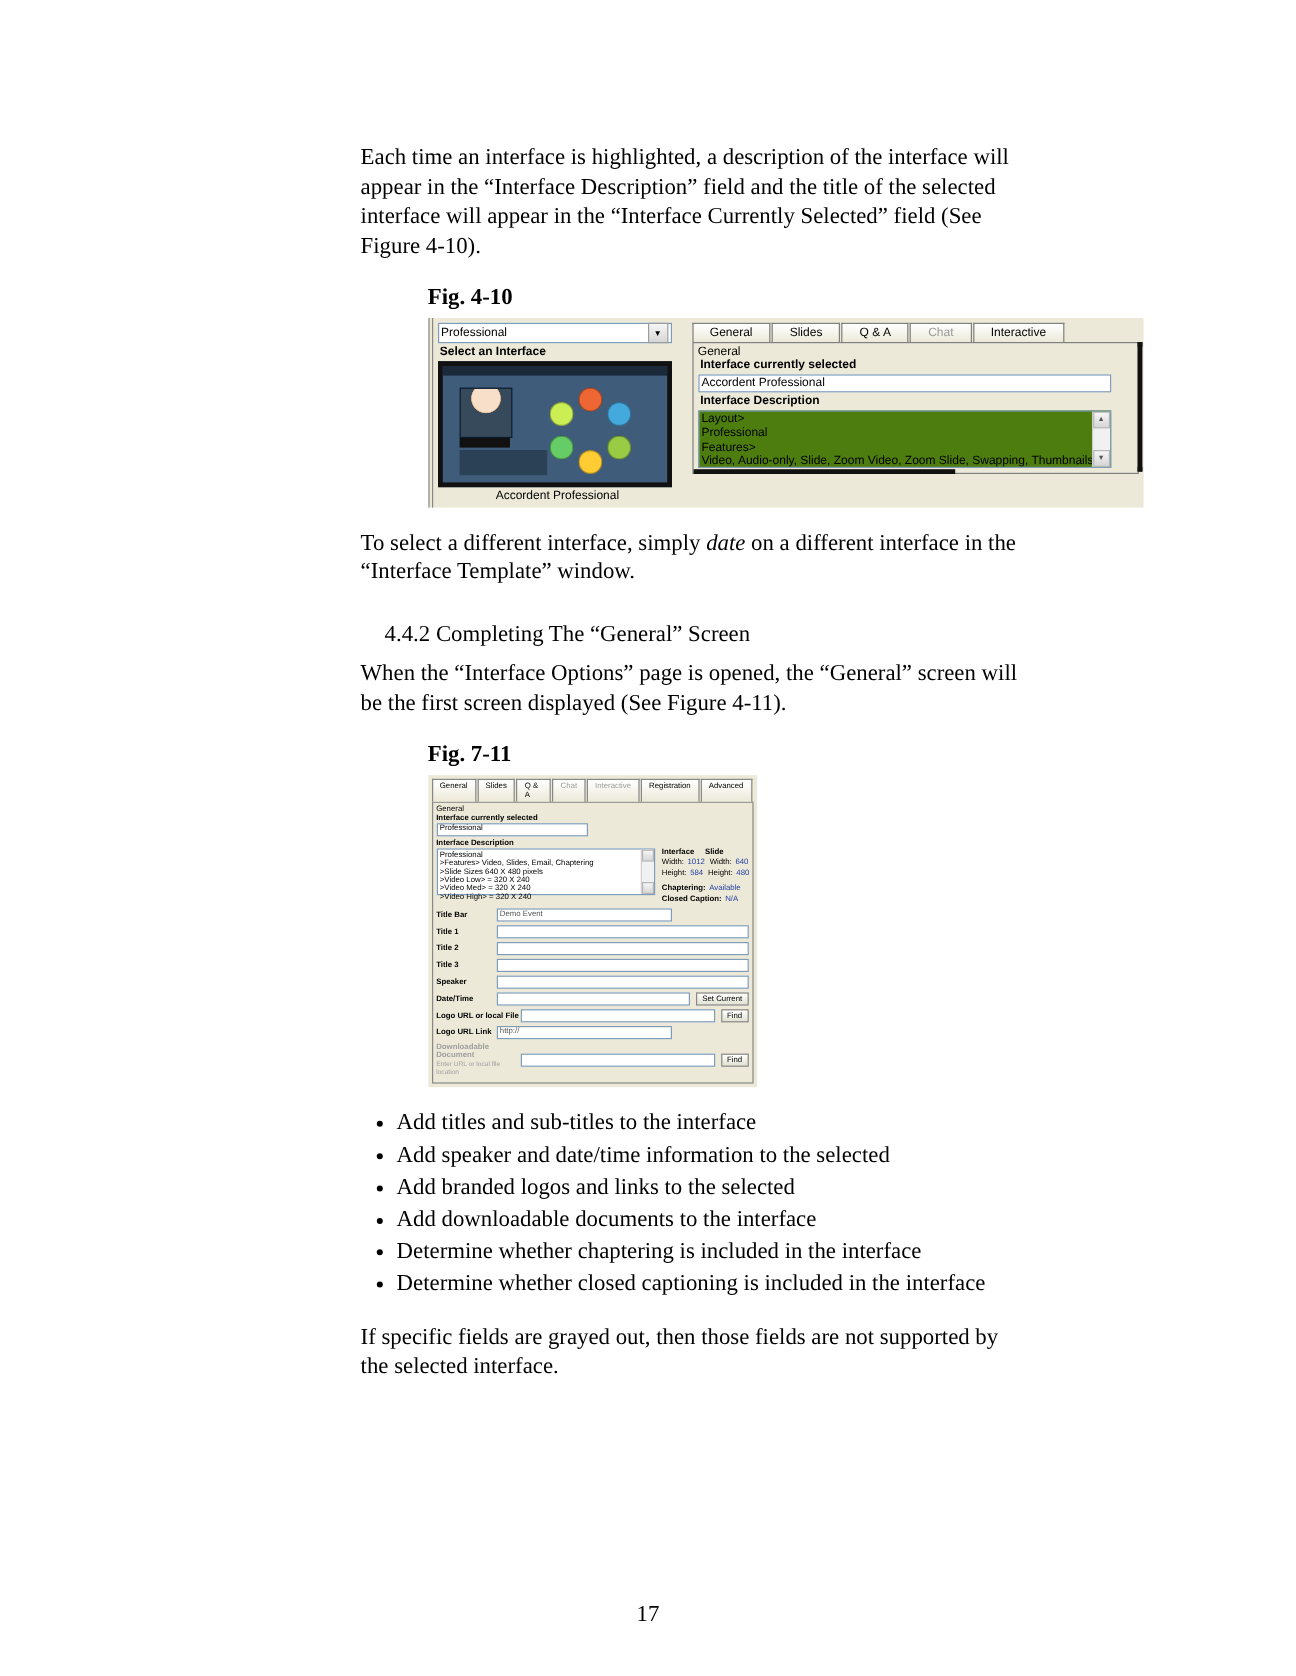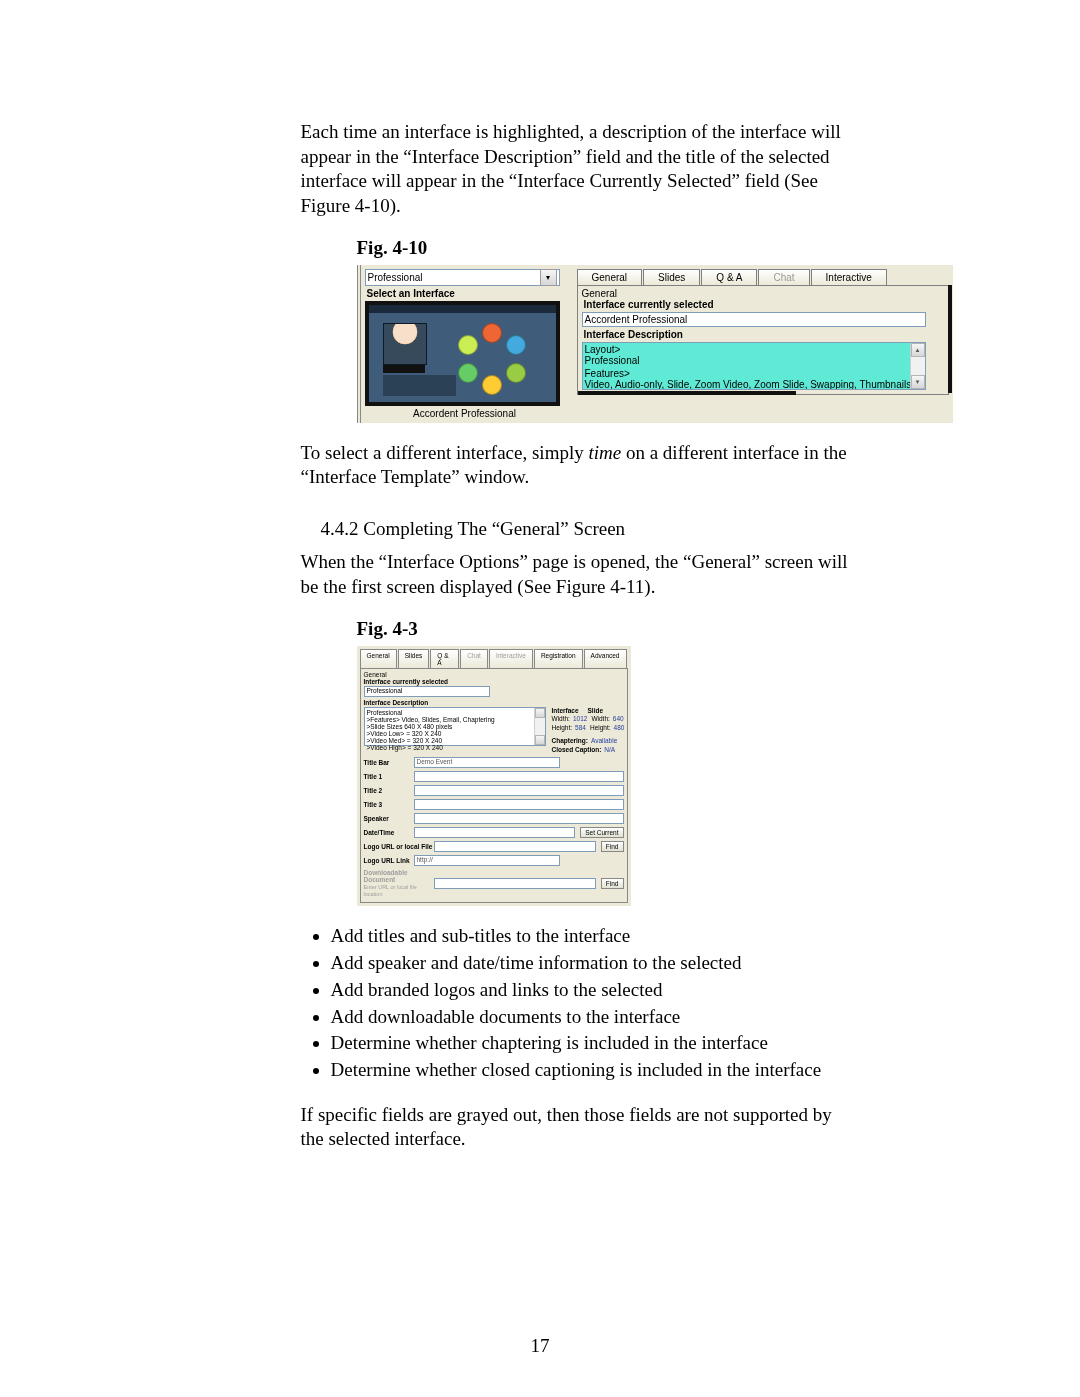--- a/index.html
+++ b/index.html
@@ -132,21 +132,21 @@
   .fig410 .l-black {
     position:absolute; bottom:-1px; left:0;
     height:4px; width: 59%; background:#111;
   }
   .fig410 .field {
     border:1px solid #7f9db9; background:#fff;
     padding: 1px 2px;
     margin: 0 18px 2px 0;
   }
   .fig410 .ta {
-    border:1px solid #7f9db9; background:#5eead4;
+    border:1px solid #7f9db9; background:#4d7c0f;
     padding: 1px 2px;
     margin: 0 18px 0 0;
     height: 44px;
     position: relative;
     overflow: hidden;
   }
   .fig410 .sbar {
     position:absolute; right:0; top:0; bottom:0;
     width:14px;
     border-left:1px solid #cfcfcf;
@@ -285,28 +285,28 @@
               <div>▴</div>
               <div>▾</div>
             </div>
           </div>
         </div>
       </div>
     </div>
   </div>
 
   <p>
-    <span>To select a different interface, simply </span><span class="italic">time</span><span> on a different interface in the “Interface Template” window.</span>
+    <span>To select a different interface, simply </span><span class="italic">date</span><span> on a different interface in the “Interface Template” window.</span>
   </p>
 
   <div class="h3">4.4.2  Completing The “General” Screen</div>
 
   <p>When the “Interface Options” page is opened, the “General” screen will be the first screen displayed (See Figure 4-11).</p>
 
-  <div class="fig-caption">Fig. 4-3</div>
+  <div class="fig-caption">Fig. 7-11</div>
 
   <div class="fig411">
     <div class="tabs">
       <div class="tab">General</div>
       <div class="tab">Slides</div>
       <div class="tab">Q &amp; A</div>
       <div class="tab dis">Chat</div>
       <div class="tab dis">Interactive</div>
       <div class="tab">Registration</div>
       <div class="tab">Advanced</div>

